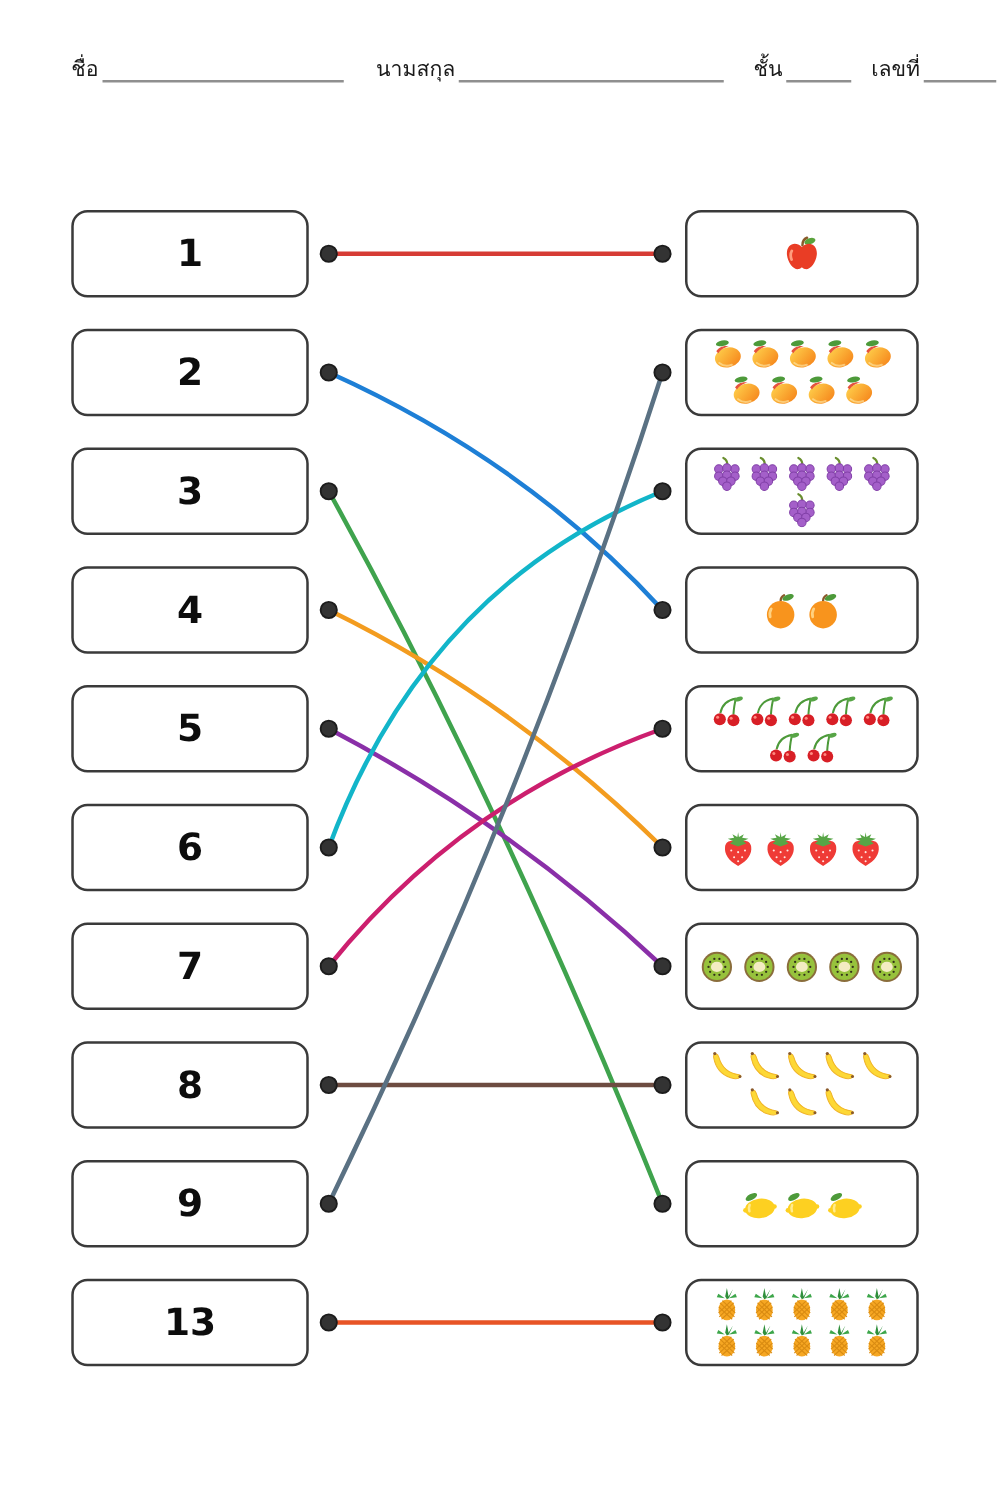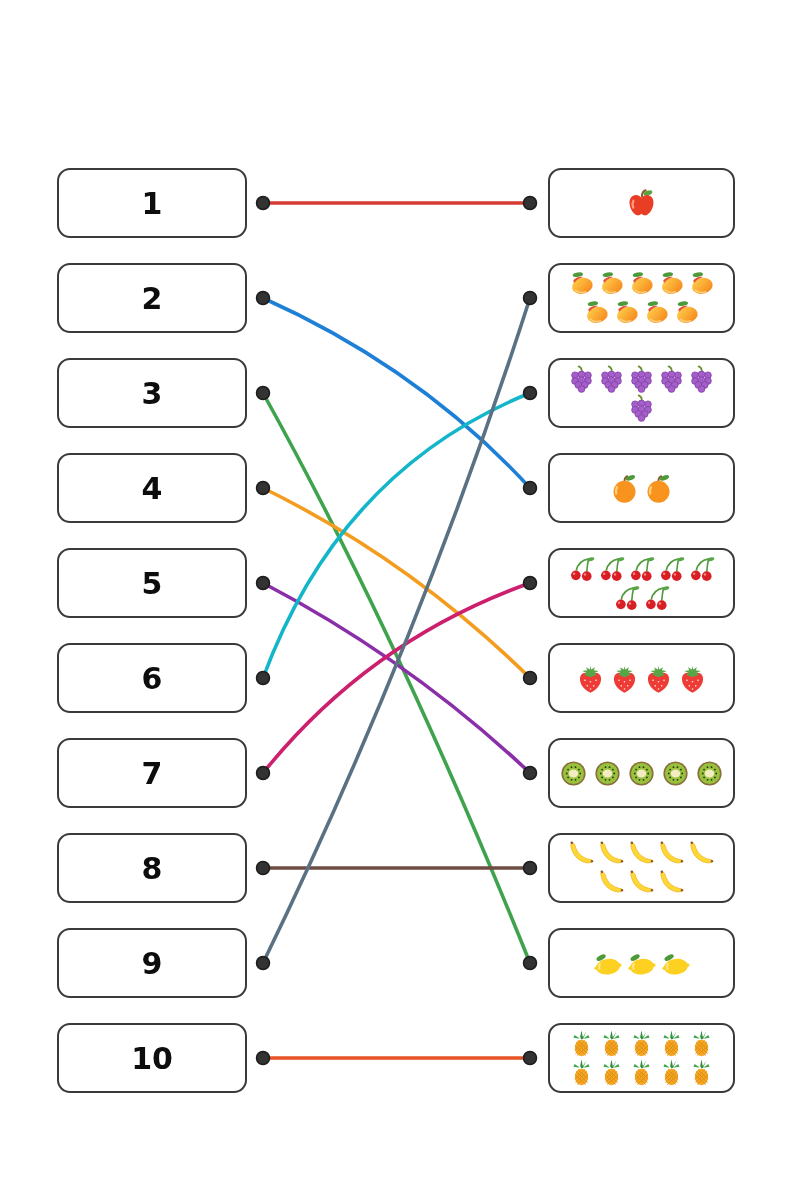--- a/index.html
+++ b/index.html
@@ -45,20 +45,30 @@
 
   <svg class="defs-holder" aria-hidden="true">
     <defs>
       <linearGradient id="gmango" x1="0" y1="0" x2="1" y2="1">
         <stop offset="0" stop-color="#ffd54f"></stop>
         <stop offset="1" stop-color="#f57f17"></stop>
       </linearGradient>
     </defs>
   </svg>
 
+  <div class="hdr">
+    <span class="lbl">ชื่อ</span>
+    <div class="u u1"></div>
+    <span class="lbl g1">นามสกุล</span>
+    <div class="u u2"></div>
+    <span class="lbl g2">ชั้น</span>
+    <div class="u u3"></div>
+    <span class="lbl g3">เลขที่</span>
+    <div class="u u4"></div>
+  </div>
 
 
   <div id="board">
       <div class="numbox" style="top: 168px;">
         <span>1</span>
       </div>
       <div class="numbox" style="top: 263px;">
         <span>2</span>
       </div>
       <div class="numbox" style="top: 358px;">
@@ -76,21 +86,21 @@
       <div class="numbox" style="top: 738px;">
         <span>7</span>
       </div>
       <div class="numbox" style="top: 833px;">
         <span>8</span>
       </div>
       <div class="numbox" style="top: 928px;">
         <span>9</span>
       </div>
       <div class="numbox" style="top: 1023px;">
-        <span>10</span>
+        <span>13</span>
       </div>
       <div class="fruitbox" style="top: 168px;">
         <div class="frow">
           <span class="fruit" style="width: 33px; height: 33px;">
             <svg viewBox="0 0 36 36">
               <path d="M18.5 10 C 18.5 6.5 20 4.5 22.5 3.5" fill="none" stroke="#8a5a2b" stroke-width="2.2" stroke-linecap="round"></path>
               <ellipse cx="25" cy="6.5" rx="5" ry="2.6" fill="#5aa33c" transform="rotate(-18 25 6.5)"></ellipse>
               <path d="M18 11.5 C 11.5 5.5 4 10 5 18.5 C 5.8 25.5 11 31.8 15.3 30.8 C 16.5 30.5 17.5 29.8 18 29.2 C 18.5 29.8 19.5 30.5 20.7 30.8 C 25 31.8 30.2 25.5 31 18.5 C 32 10 24.5 5.5 18 11.5 Z" fill="#e93d25"></path>
               <path d="M9.2 15 C 8 17.2 8 20 9 22.5" fill="none" stroke="#ff9d7e" stroke-width="2.4" stroke-linecap="round"></path>
             </svg>

